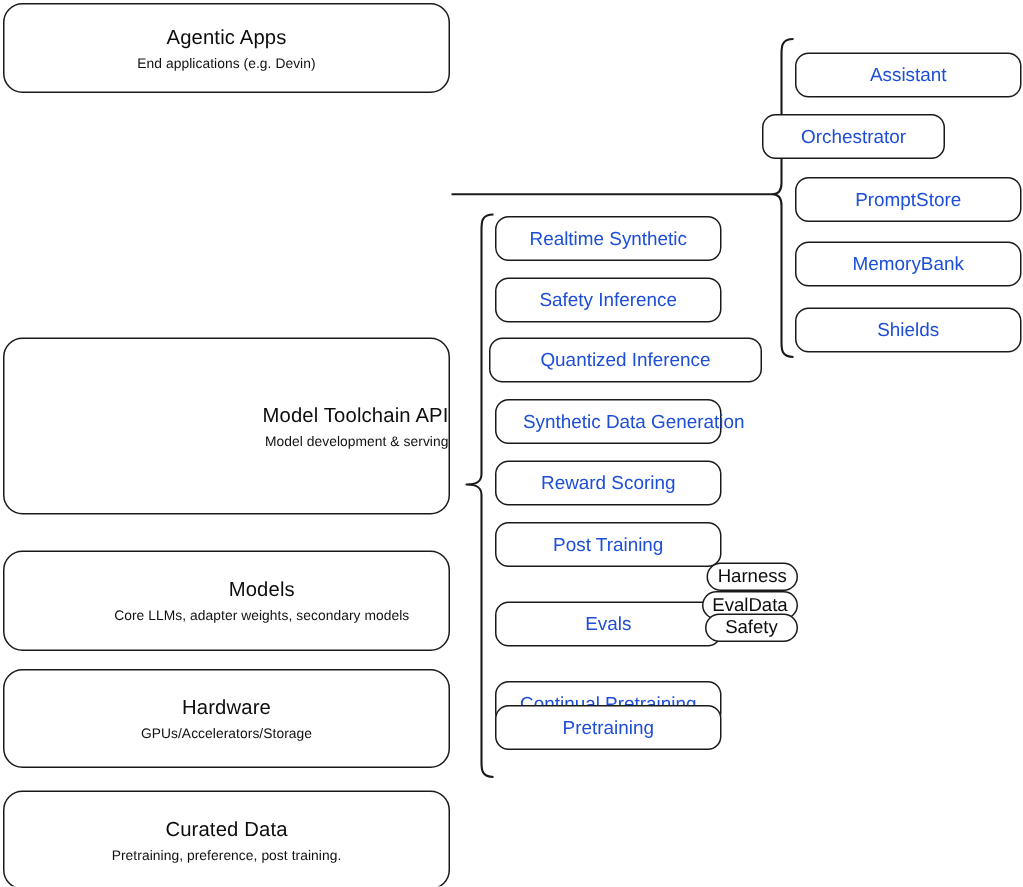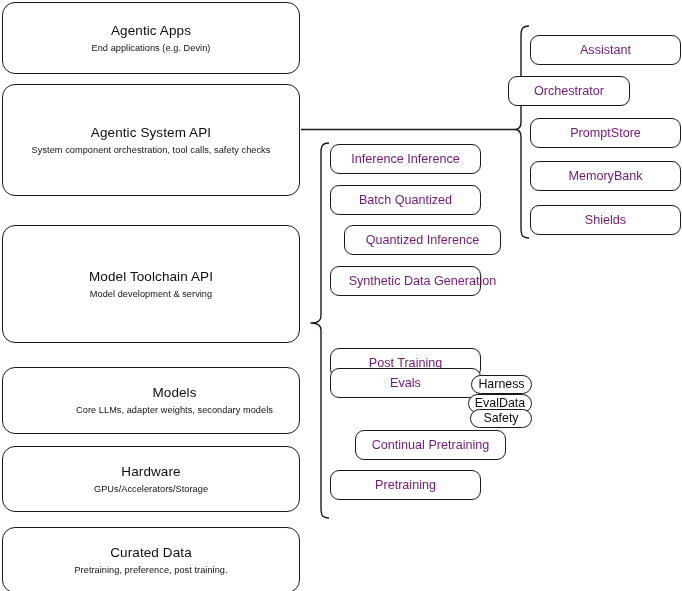--- a/index.html
+++ b/index.html
@@ -53,21 +53,21 @@
     position: absolute;
     box-sizing: border-box;
     border: 1.4px solid #1a1a1a;
     border-radius: 9px;
     background: #ffffff;
     display: flex;
     align-items: center;
     justify-content: center;
     font-size: 12.6px;
     line-height: 14px;
-    color: #701a75;
+    color: #1d4ed8;
     white-space: nowrap;
   }
 
   
   .tag-pill {
     position: absolute;
     box-sizing: border-box;
     border: 1.4px solid #1a1a1a;
     border-radius: 999px;
     background: #ffffff;
@@ -118,69 +118,68 @@
 
     <path d="M 329 143
              C 321 143, 321 148, 321 153
              L 321 316
              C 321 321, 318 323, 311 323
              C 318 323, 321 325, 321 330
              L 321 508
              C 321 513, 321 518, 329 518"></path>
   </svg>
 
-  <div class="stack-box" style="left:2px; top:2px; width:298px; height:72px;">
+  <div class="stack-box" style="left:2px; top:2px; width:298px; height:60px;">
     <div class="stack-title">Agentic Apps</div>
     <div class="stack-sub">End applications (e.g. Devin)</div>
   </div>
 
-  <div class="stack-box" style="left:2px; top:84px; width:298px; height:112px;">
-    <div class="stack-title">Agentic System API</div>
-    <div class="stack-sub">System component orchestration, tool calls, safety checks</div>
-  </div>
-
-  <div class="stack-box" style="left:2px; top:225px; width:298px; height:118px;">
+
+  <div class="stack-box" style="left:2px; top:225px; width:298px; height:118px;align-items:flex-end;">
     <div class="stack-title">Model Toolchain API</div>
     <div class="stack-sub">Model development &amp; serving</div>
   </div>
 
   <div class="stack-box" style="left:2px; top:367px; width:298px; height:67px;padding-left:47px;">
     <div class="stack-title">Models</div>
     <div class="stack-sub">Core LLMs, adapter weights, secondary models</div>
   </div>
 
   <div class="stack-box" style="left:2px; top:446px; width:298px; height:66px;">
     <div class="stack-title">Hardware</div>
     <div class="stack-sub">GPUs/Accelerators/Storage</div>
   </div>
 
   <div class="stack-box" style="left:2px; top:527px; width:298px; height:66px;">
     <div class="stack-title">Curated Data</div>
     <div class="stack-sub">Pretraining, preference, post training.</div>
   </div>
 
   <div class="node-box" style="left:330px; top:144px; width:151px; height:30px;">
-    <span>Inference Inference</span>
+    <span>Realtime Synthetic</span>
   </div>
   <div class="node-box" style="left:330px; top:185px; width:151px; height:30px;">
-    <span>Batch Quantized</span>
-  </div>
-  <div class="node-box" style="left:344px; top:225px; width:157px; height:30px;">
+    <span>Safety Inference</span>
+  </div>
+  <div class="node-box" style="left:326px; top:225px; width:182px; height:30px;">
     <span>Quantized Inference</span>
   </div>
   <div class="node-box" style="left:330px; top:266px; width:151px; height:30px;padding-left:34px;">
     <span>Synthetic Data Generation</span>
   </div>
+  <div class="node-box" style="left:330px; top:307px; width:151px; height:30px;">
+    <span>Reward Scoring</span>
+  </div>
   <div class="node-box" style="left:330px; top:348px; width:151px; height:30px;">
     <span>Post Training</span>
   </div>
-  <div class="node-box" style="left:330px; top:368px; width:151px; height:30px;">
+  <div class="node-box" style="left:330px; top:401px; width:151px; height:30px;">
     <span>Evals</span>
   </div>
-  <div class="node-box" style="left:330px; top:430px; width:151px; height:30px;margin-left:25px;">
+  <div class="node-box" style="left:330px; top:454px; width:151px; height:30px;">
     <span>Continual Pretraining</span>
   </div>
   <div class="node-box" style="left:330px; top:470px; width:151px; height:30px;text-align:center;">
     <span>Pretraining</span>
   </div>
 
   <div class="tag-pill" style="left:471px; top:375px; width:61px; height:19px;">
     <span>Harness</span>
   </div>
   <div class="tag-pill" style="left:468px; top:394px; width:64px; height:19px;">

